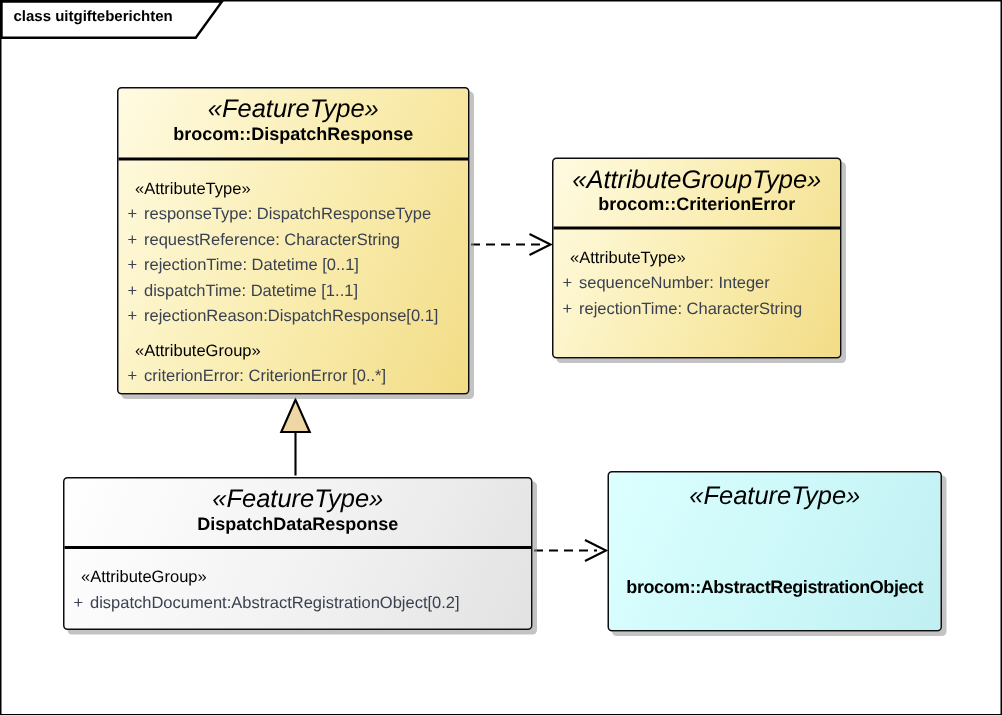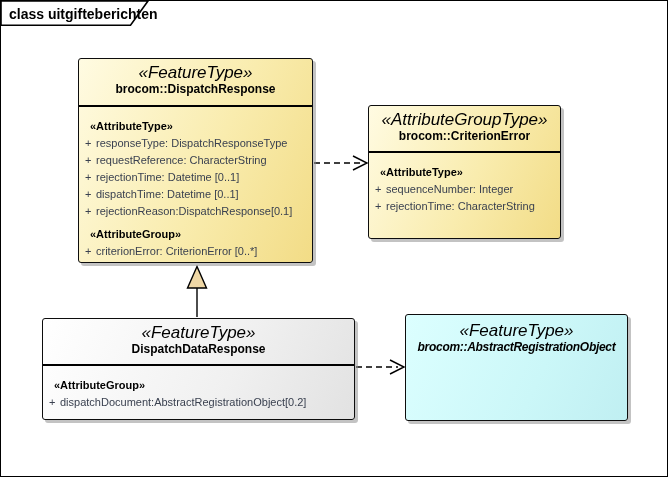--- a/index.html
+++ b/index.html
@@ -4,38 +4,38 @@
 <style>
   * { box-sizing: border-box; }
   html,body { margin:0; padding:0; background:#fff; }
   .stage {
     position:relative; width:668px; height:477px; background:#ffffff;
     font-family:"Liberation Sans","DejaVu Sans",sans-serif; color:#000;
     overflow:hidden;
   }
   .frame { position:absolute; inset:0; border:1.6px solid #000; }
   svg.overlay { position:absolute; left:0; top:0; width:668px; height:477px; }
-  .tab-label { position:absolute; left:9px; top:6px; font-size:14px; font-weight:bold; white-space:nowrap; }
+  .tab-label { position:absolute; left:9px; top:6px; font-size:10px; font-weight:bold; white-space:nowrap; }
 
   .uml-box {
     position:absolute; border:1.6px solid #0d0d0d; border-radius:3px;
     box-shadow:3px 3px 0 rgba(145,145,145,.55);
   }
   .fill-yellow { background:linear-gradient(115deg,#FFFBE2 0%,#F9ECAE 55%,#F2DC86 100%); }
   .fill-gray   { background:linear-gradient(115deg,#FFFFFF 0%,#F0F0F0 60%,#E2E2E2 100%); }
   .fill-cyan   { background:linear-gradient(115deg,#DCFFFF 0%,#CBF7F8 60%,#C0EFF2 100%); }
 
   .hdr { border-bottom:2px solid #000; text-align:center; padding-top:6px; }
   .hdr.no-divider { border-bottom:none; padding-top:8px; }
   .stereo { font-size:17px; line-height:15px; color:#000;font-style:italic; }
   .cls-name { font-size:12px; font-weight:bold; line-height:19px; color:#000; white-space:nowrap; }
-  .cls-name.abstract { font-style:italic; letter-spacing:-0.3px; }
+  .cls-name.abstract { letter-spacing:-0.3px;margin-top:44px; }
 
   .bodyc { padding-top:9px; }
-  .sec-label { font-weight:bold; font-size:11px; line-height:17px; padding-left:11px; margin-top:2px; color:#000; white-space:nowrap; }
+  .sec-label { font-weight:normal; font-size:11px; line-height:17px; padding-left:11px; margin-top:2px; color:#000; white-space:nowrap; }
   .attr-row { display:flex; font-size:11px; line-height:17px; color:#3A4150; white-space:nowrap; }
   .attr-row .vis { width:17px; padding-left:6px; flex:none; }
   .gap-top { margin-top:6px; }
 
   .dash { stroke:#000; stroke-width:1.4; stroke-dasharray:6 4; fill:none; }
   .solid { stroke:#000; stroke-width:1.4; fill:none; }
   .open-head { fill:none; stroke:#000; stroke-width:1.4; }
 </style>
 </head>
 <body>
@@ -78,21 +78,21 @@
       <div class="attr-row">
         <span class="vis">+</span>
         <span>requestReference: CharacterString</span>
       </div>
       <div class="attr-row">
         <span class="vis">+</span>
         <span>rejectionTime: Datetime [0..1]</span>
       </div>
       <div class="attr-row">
         <span class="vis">+</span>
-        <span>dispatchTime: Datetime [0..1]</span>
+        <span>dispatchTime: Datetime [1..1]</span>
       </div>
       <div class="attr-row">
         <span class="vis">+</span>
         <span>rejectionReason:DispatchResponse[0.1]</span>
       </div>
       <div class="sec-label gap-top">«AttributeGroup»</div>
       <div class="attr-row">
         <span class="vis">+</span>
         <span>criterionError: CriterionError [0..*]</span>
       </div>

